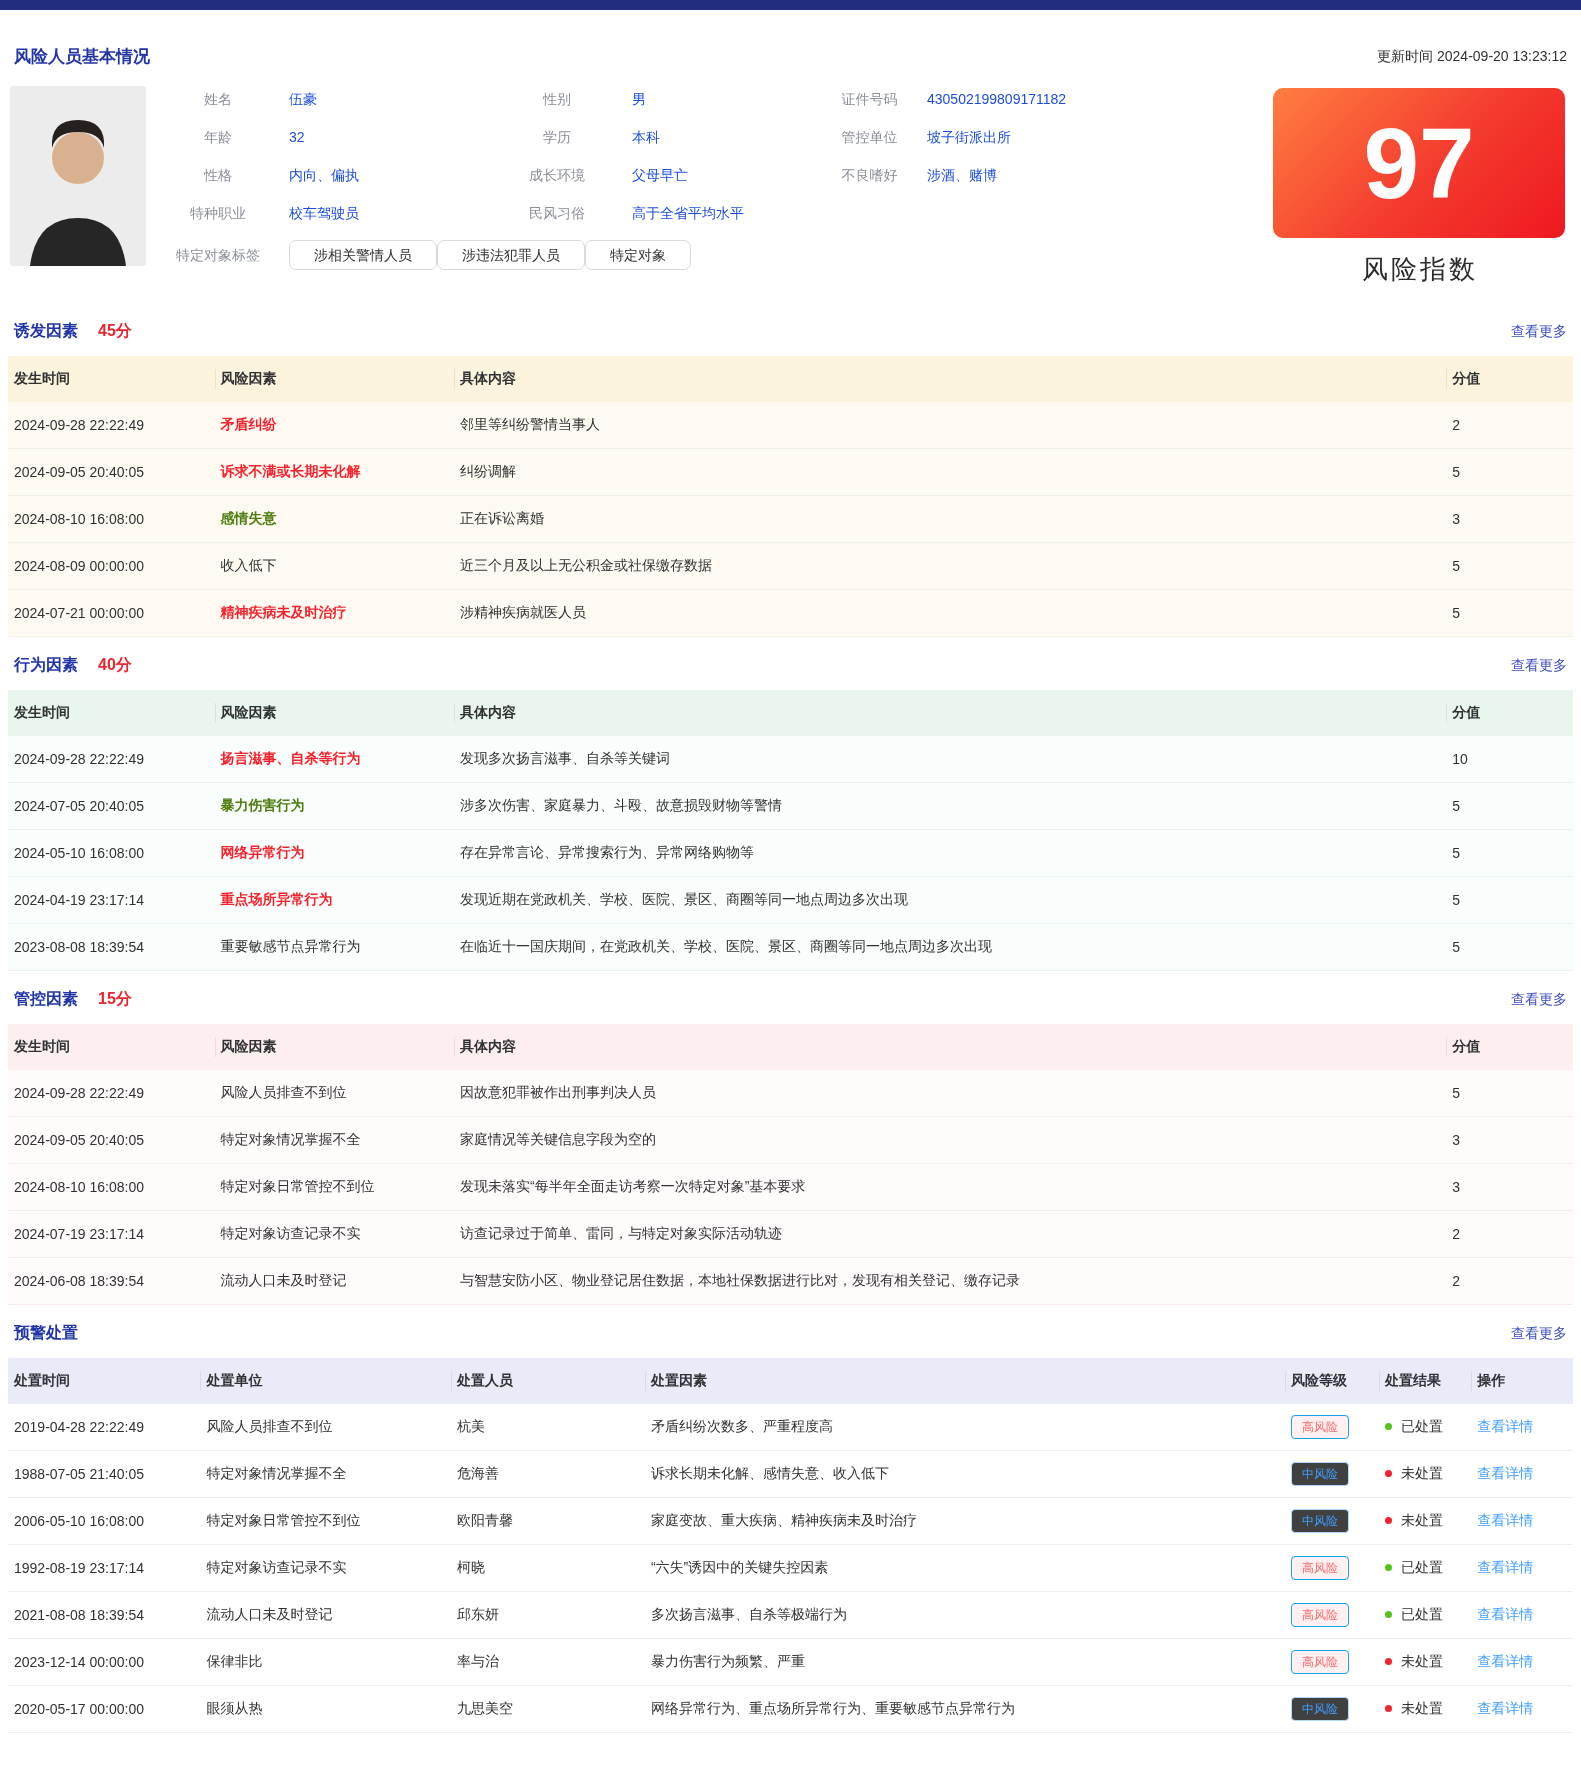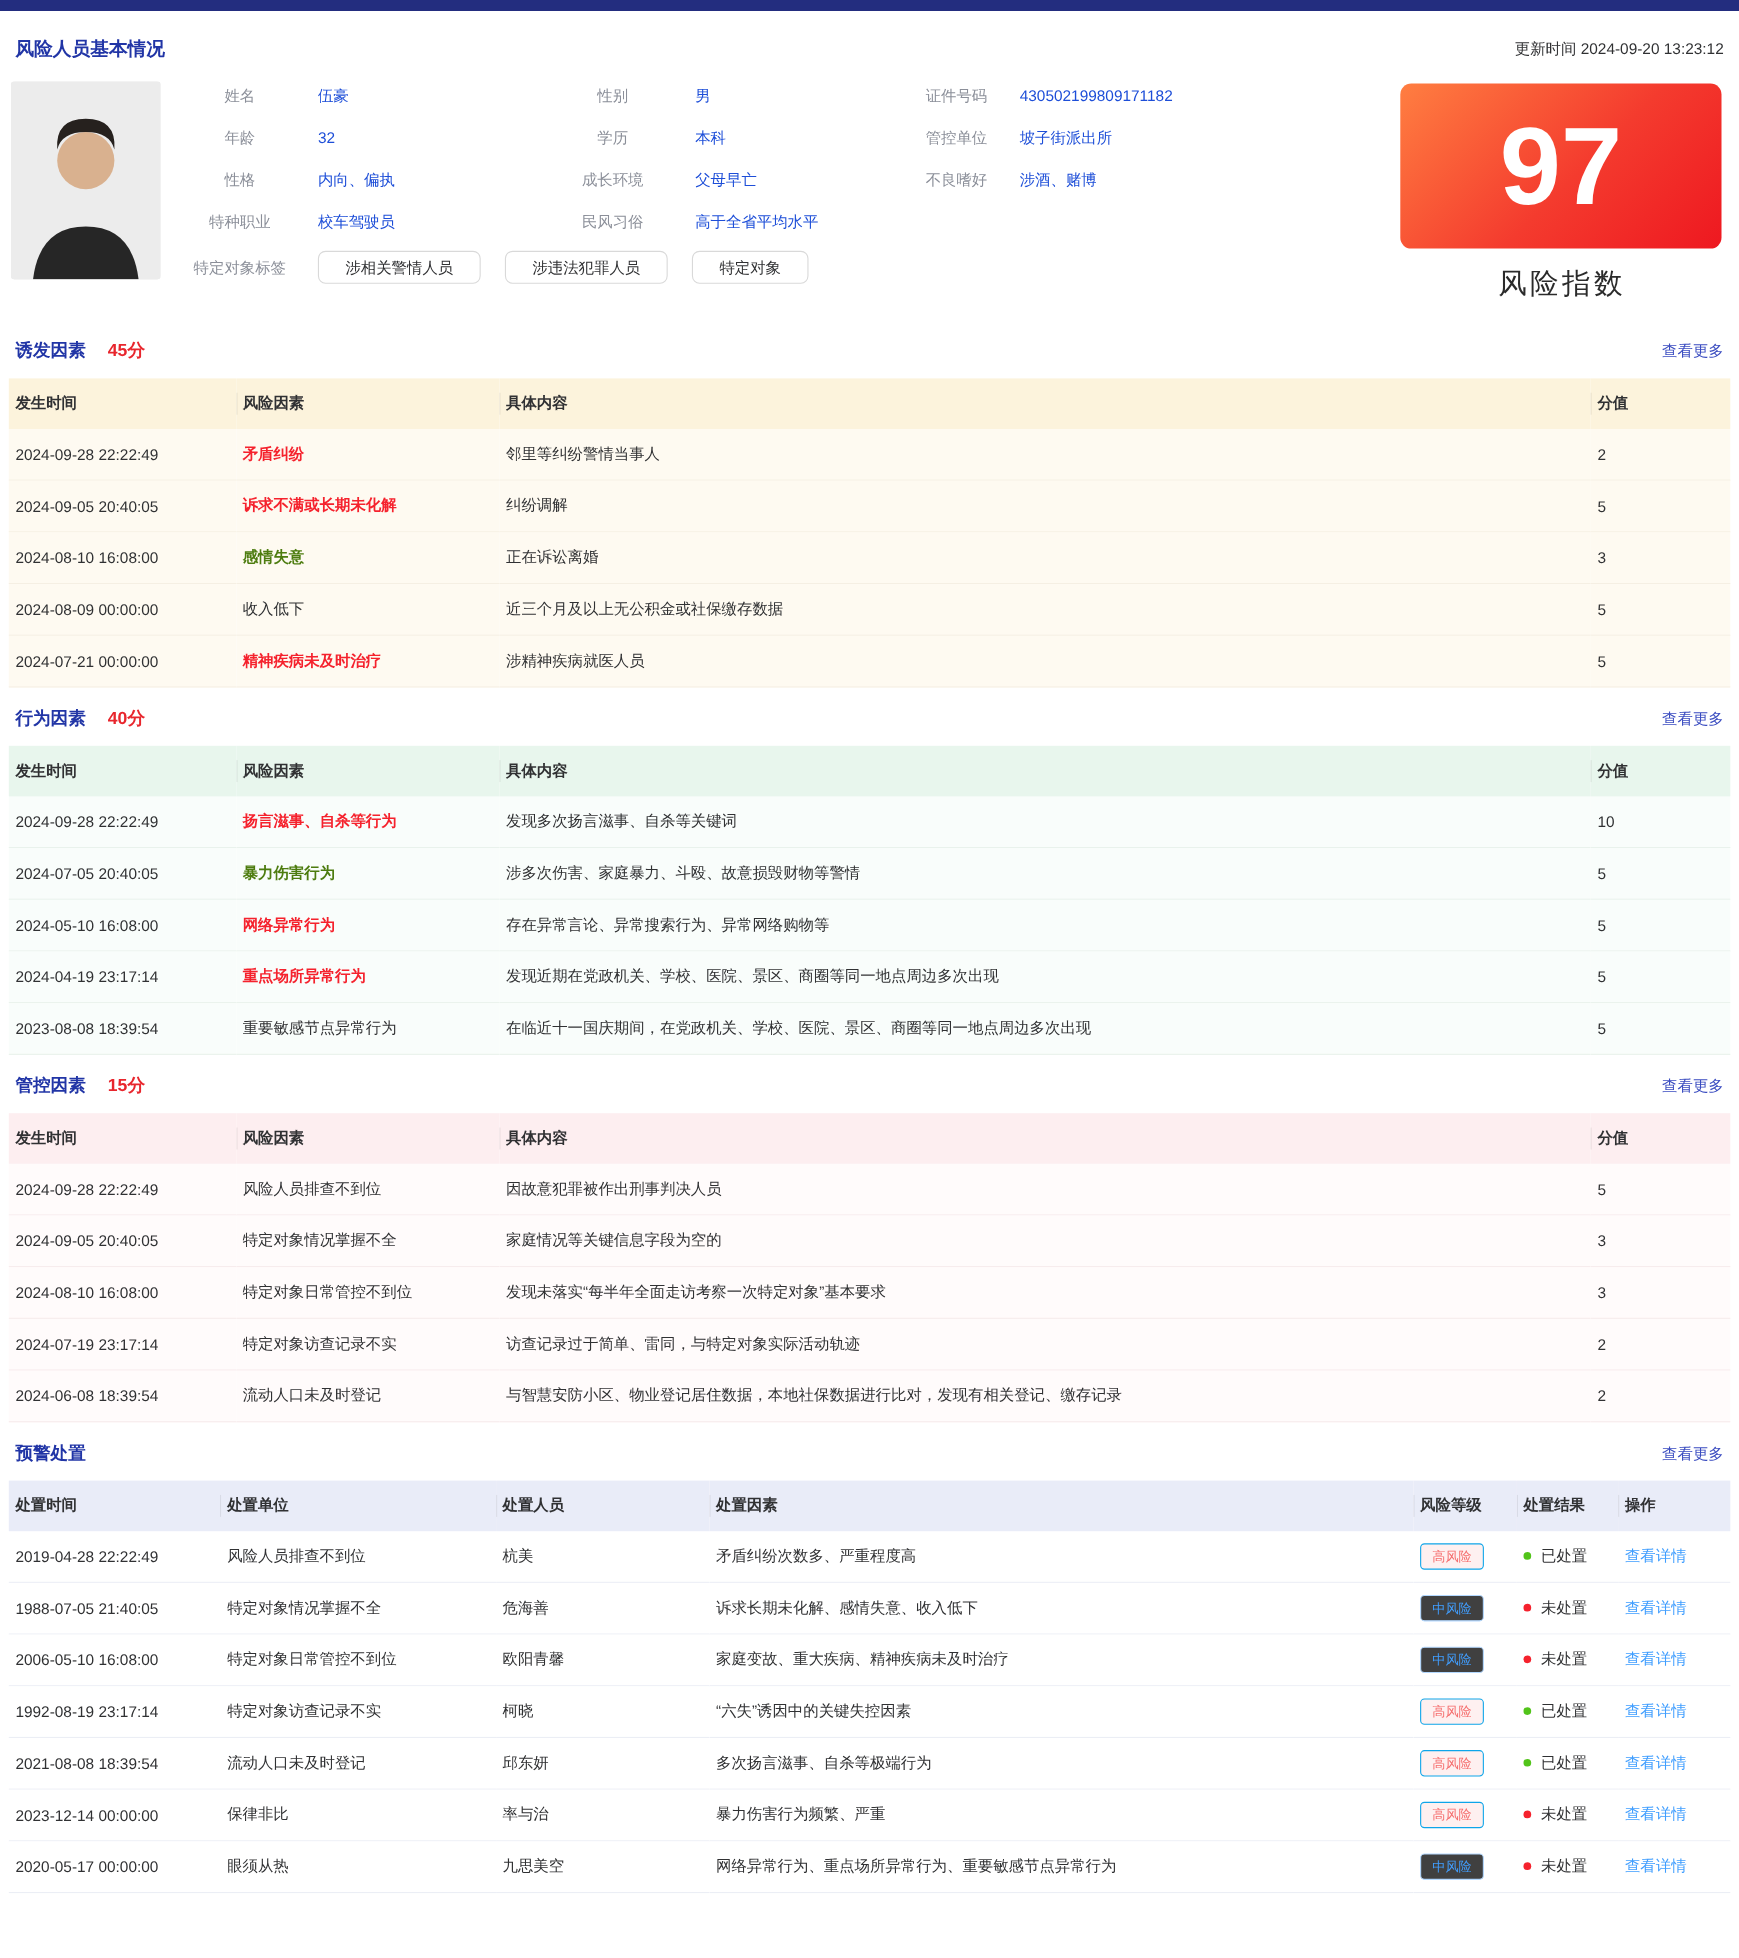--- a/index.html
+++ b/index.html
@@ -7,37 +7,37 @@
   body {
     font-family: "Liberation Sans", "DejaVu Sans", sans-serif;
     color:#303133;
     width:1581px;
     min-height:1780px;
   }
   .topbar { height:10px; background:#232d7f; width:100%; }
   .page { padding:0 8px 100px 8px; }
 
   
-  .page-header { display:flex; justify-content:space-between; align-items:center; padding:23px 6px 12px 6px; }
+  .page-header { display:flex; justify-content:space-between; align-items:center; padding:35px 6px 12px 6px; }
   .page-title { color:#2135a6; font-size:17px; font-weight:bold; }
   .update-time { font-size:14px; color:#303133; }
 
   
   .profile { display:flex; padding:6px 0 16px 2px; }
   .photo { width:136px; height:180px; background:#ececec; border-radius:3px; overflow:hidden; flex:none; }
   .info { flex:1; margin-left:16px; padding-top:2px; }
   .info-grid { display:grid; grid-template-columns:335px 330px 1fr; row-gap:16px; }
   .field { display:flex; align-items:flex-start; line-height:22px; font-size:14px; }
   .field .lbl { color:#8b8f99; text-align:center; flex:none; margin-right:15px; }
   .c1 .lbl { width:112px; }
   .c2 .lbl { width:120px; }
   .c3 .lbl { width:85px; }
   .field .val { color:#1d4ed8; }
   .tags-row { grid-column:1 / -1; display:flex; align-items:center; }
-  .tag { display:inline-block; height:30px; line-height:28px; padding:0 24px; border:1px solid #d9d9d9; border-radius:7px; font-size:14px; color:#303133; margin-right:22px; background:#fff; }
+  .tag { display:inline-block; height:30px; line-height:28px; padding:0 24px; border:1px solid #d9d9d9; border-radius:7px; font-size:14px; color:#303133; background:#fff; }
   .score-col { width:300px; flex:none; margin-left:12px; padding-right:6px; }
   .score-box { width:292px; height:150px; border-radius:10px; margin-top:2px;
     background:linear-gradient(135deg,#ff7e41 0%,#f43b2e 55%,#ee1820 100%);
     display:flex; align-items:center; justify-content:center; }
   .score-num { color:#fff; font-size:100px; font-weight:bold; line-height:1; }
   .score-label { text-align:center; font-size:26px; color:#2b2b2b; margin-top:14px; letter-spacing:3px; }
 
   
   .section-header { display:flex; align-items:baseline; padding:18px 6px 14px 6px; }
   .section-title { color:#2135a6; font-size:16px; font-weight:bold; }

